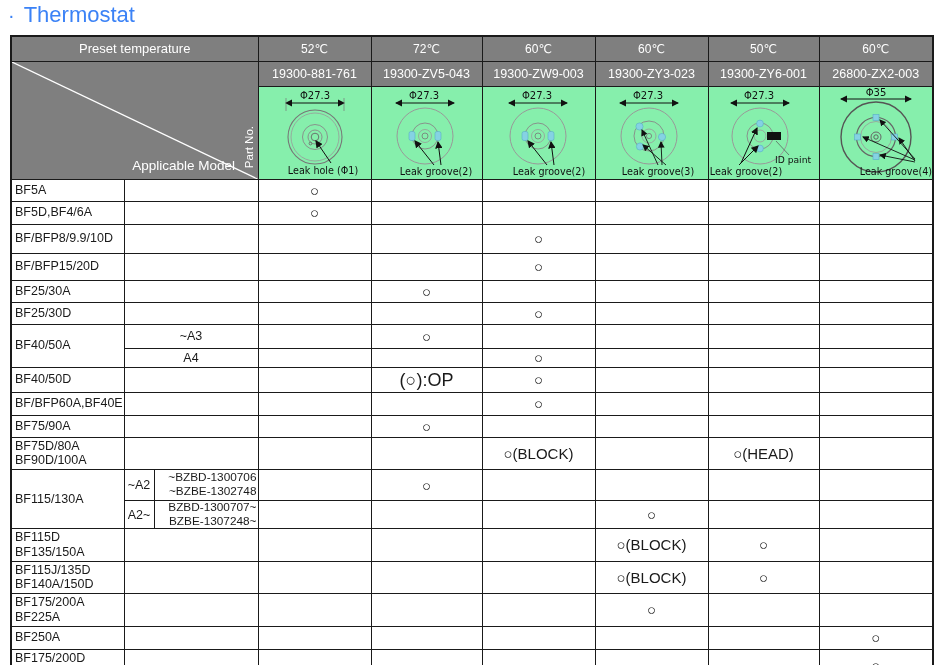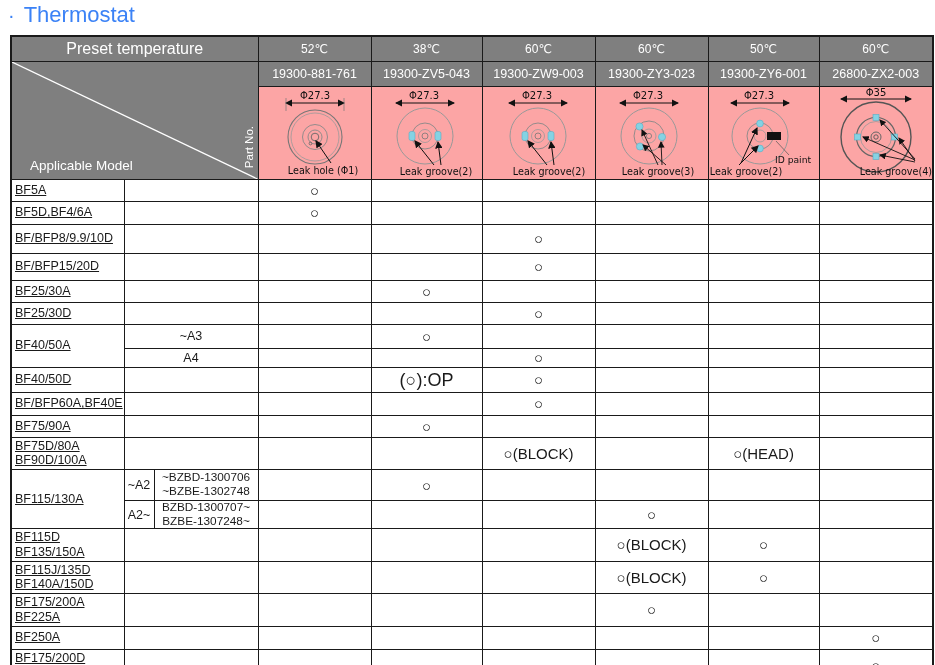--- a/index.html
+++ b/index.html
@@ -12,37 +12,37 @@
   .title .bullet{font-size:20px;margin-right:9px;}
   table.main{
     position:absolute;left:10px;top:35px;width:922px;
     border-collapse:collapse;table-layout:fixed;
     border:2px solid #1a1a1a;
   }
   th,td{border:1px solid #1a1a1a;padding:0;overflow:hidden;vertical-align:middle;}
   .gray{background:#7f7f7f;color:#fff;font-weight:normal;}
   th.temp{font-size:12px;}
   th.pn{font-size:12.5px;letter-spacing:0;margin-left:20px;}
-  th.preset{font-size:16px;}
+  th.preset{font-size:13px;}
   th.corner{position:relative;}
   .diagline{position:absolute;left:0;top:0;width:100%;height:100%;}
   .partno{
     position:absolute;right:3px;bottom:10px;color:#fff;font-size:11.5px;
     writing-mode:vertical-rl;transform:rotate(180deg);
   }
   .appmodel{
-    position:absolute;bottom:6px;left:18px;width:205px;text-align:left;
+    position:absolute;bottom:6px;left:18px;width:205px;text-align:right;
     color:#fff;font-size:13.5px;
   }
-  td.model{font-size:12.5px;text-align:left;padding:1px 3px;line-height:1.18;white-space:pre-line;text-decoration:underline;}
+  td.model{font-size:12.5px;text-align:left;padding:1px 3px;line-height:1.18;white-space:pre-line;}
   td.subcell{font-size:12.5px;text-align:center;white-space:pre-line;}
-  td.serial{font-size:11.8px;text-align:center;padding:0 1px;line-height:1.15;white-space:pre-line;}
+  td.serial{font-size:11.8px;text-align:right;padding:0 1px;line-height:1.15;white-space:pre-line;}
   td.c{text-align:center;font-size:15px;line-height:1;}
   td.c.op{font-size:18px;}
-  td.diagram{vertical-align:top;background:#fca5a5;text-decoration:underline;}
+  td.diagram{vertical-align:top;background:#86efac;text-decoration:underline;}
   td.diagram svg{display:block;margin:0 auto;}
   svg text{font-family:"DejaVu Sans","Liberation Sans",sans-serif;fill:#111;}
   .defs{position:absolute;width:0;height:0;}
 </style>
 </head>
 <body>
 
 <svg class="defs">
   <defs>
     <marker id="ah" viewBox="0 0 10 10" refX="8.5" refY="5" markerWidth="7.5" markerHeight="7.5" orient="auto-start-reverse">
@@ -63,21 +63,21 @@
       <col style="width:113px">
     <col style="width:113px">
       <col style="width:111px">
       <col style="width:114px">
   </colgroup>
 
   <tbody>
       <tr style="height:25px">
     <th class="gray preset" colspan="3">Preset temperature</th>
     <th class="gray temp">52℃</th>
-    <th class="gray temp">38℃</th>
+    <th class="gray temp">72℃</th>
     <th class="gray temp">60℃</th>
     <th class="gray temp">60℃</th>
     <th class="gray temp">50℃</th>
     <th class="gray temp">60℃</th>
   </tr>
 
   <tr style="height:25px">
     <th class="gray corner" colspan="3" rowspan="2">
       <svg class="diagline" viewBox="0 0 247 118" preserveAspectRatio="none">
         <line x1="0" y1="0" x2="247" y2="118" stroke="#fff" stroke-width="1.2" vector-effect="non-scaling-stroke"></line>

